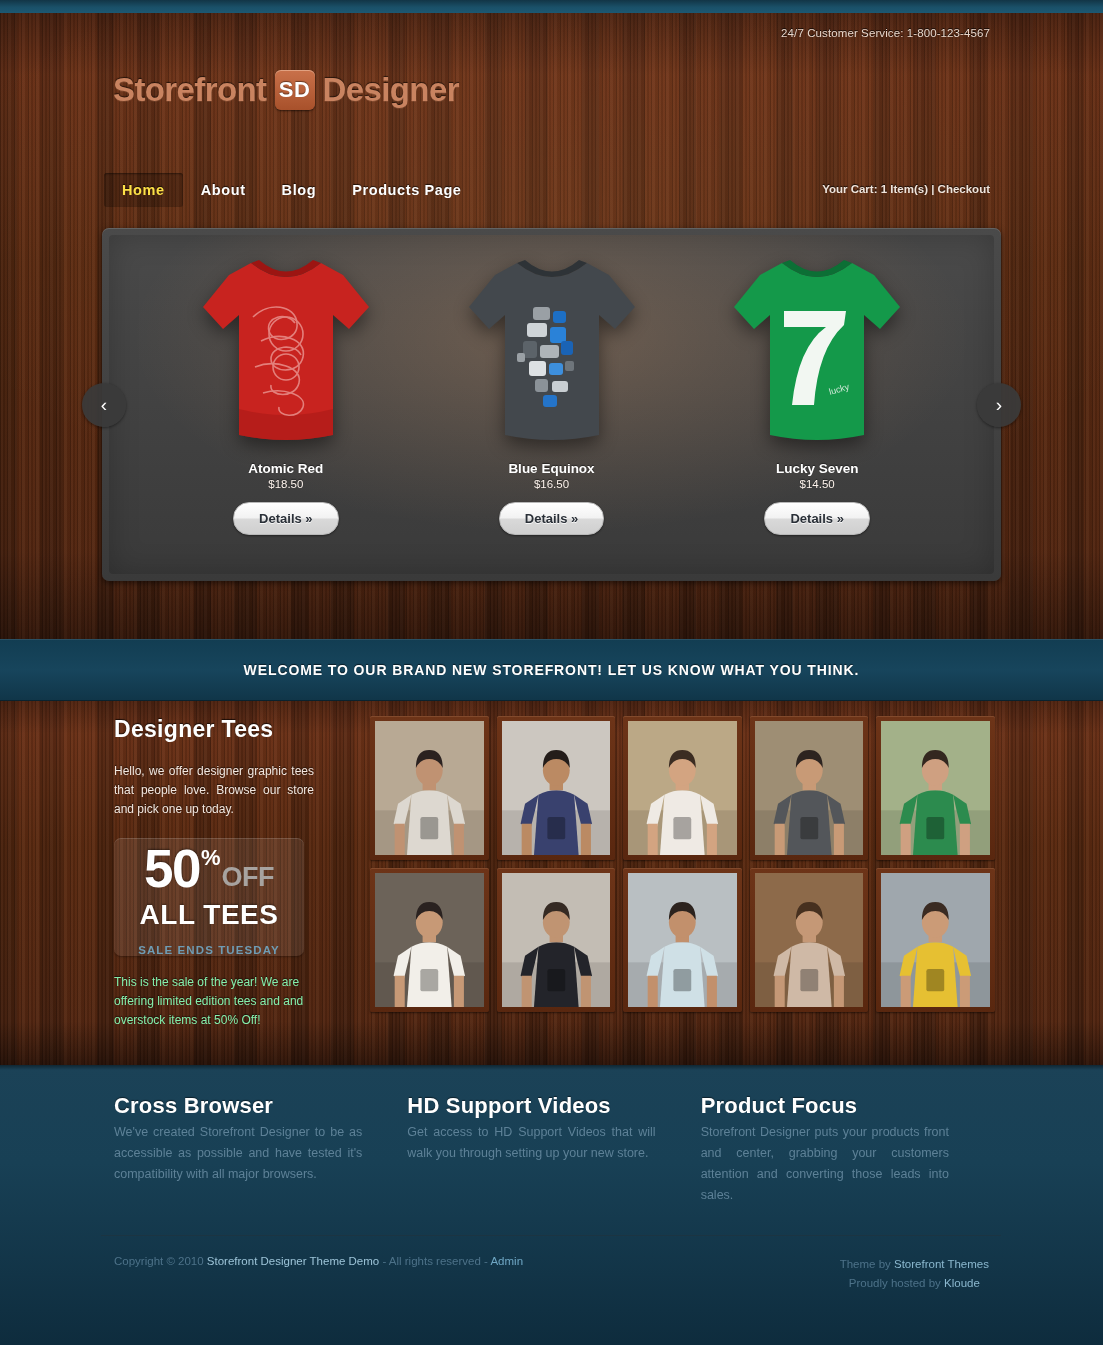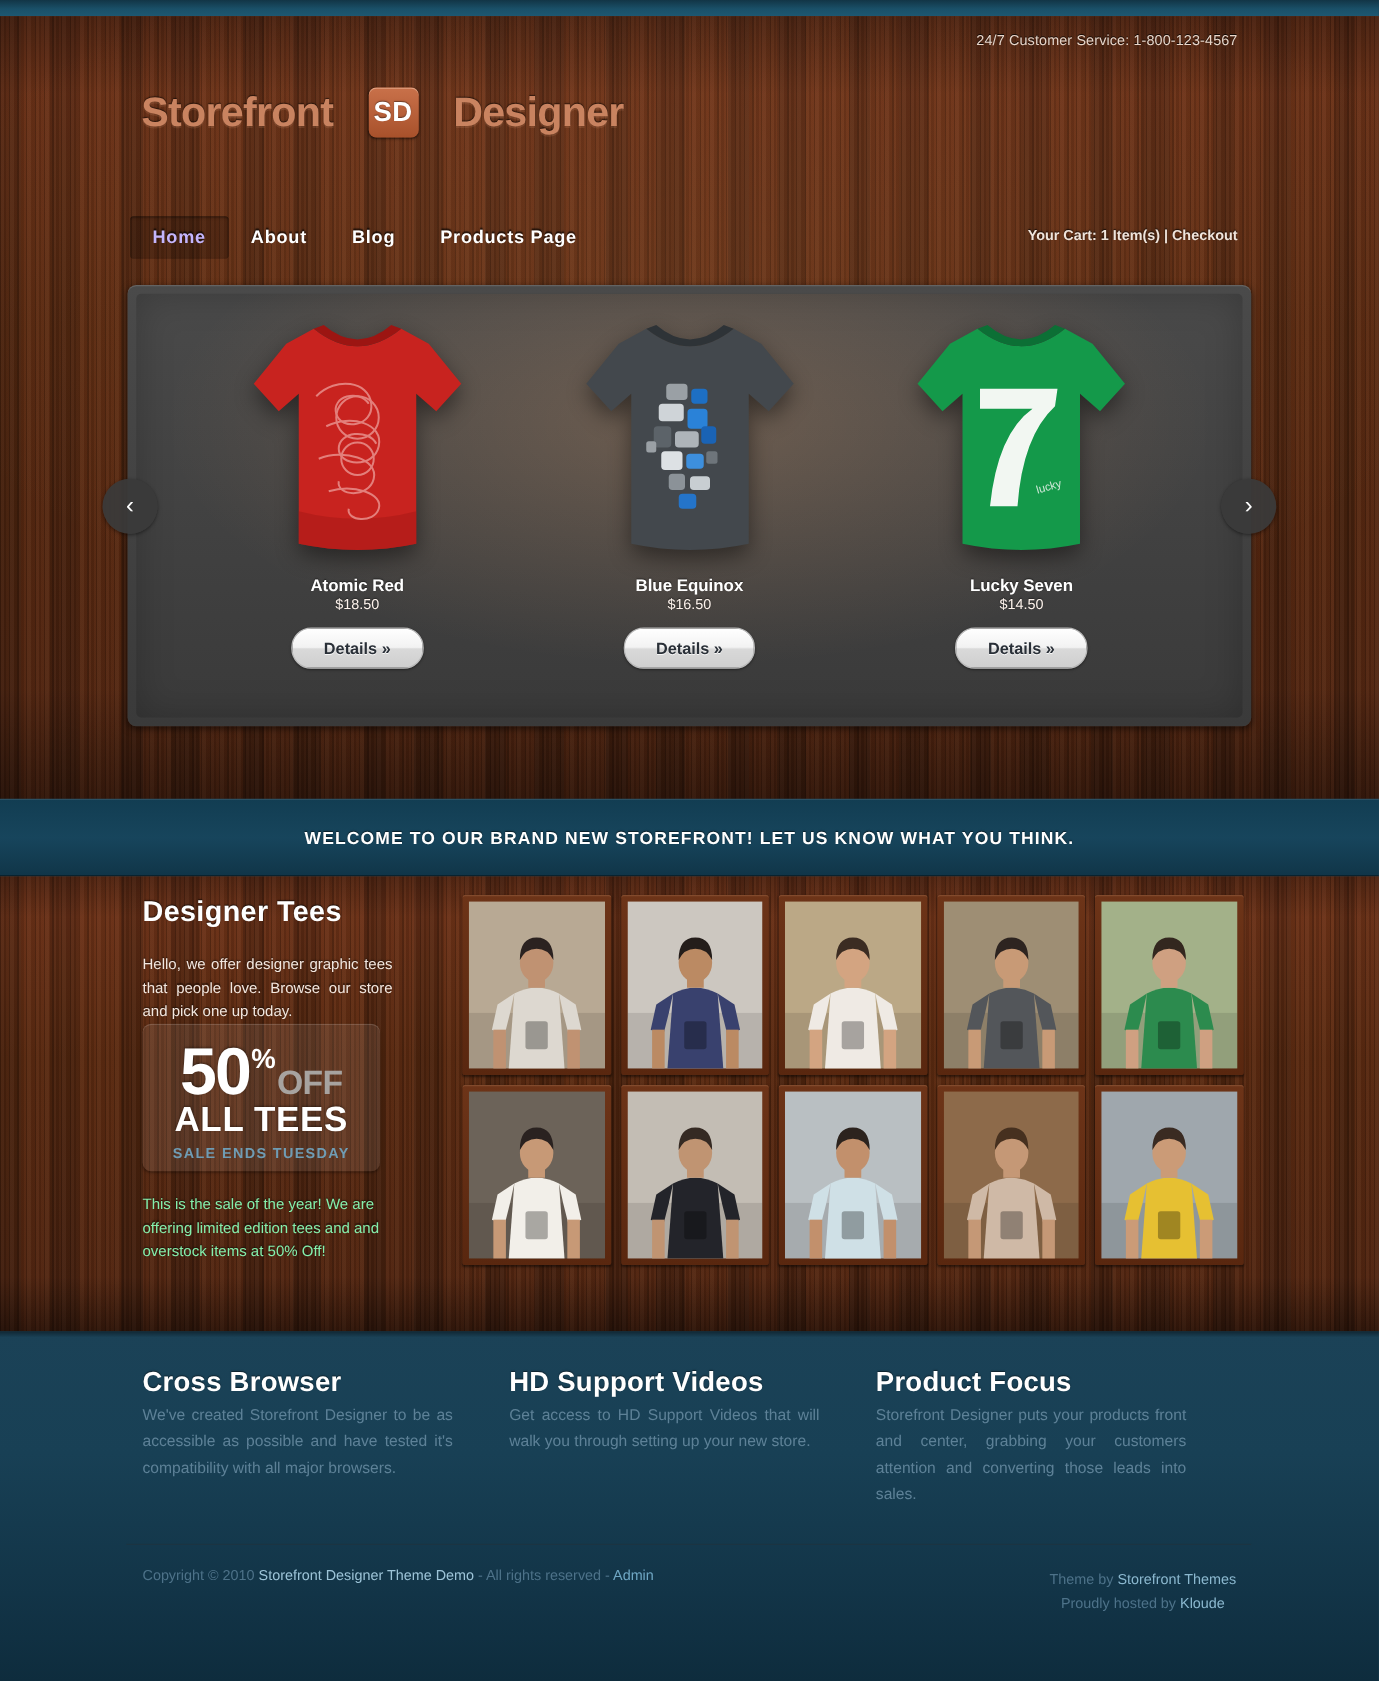--- a/index.html
+++ b/index.html
@@ -63,21 +63,21 @@
   #service-bar .txt {
     position: absolute; right: 113px; top: 14px;
     font-size: 11.5px; color: #e8d6ca;
     text-shadow: 0 -1px 0 rgba(0,0,0,0.75);
     letter-spacing: 0.1px;
   }
 
   
   #logo-block {
     position: absolute; top: 70px; left: 113px; z-index: 6;
-    display: flex; align-items: center; gap: 20px;
+    display: flex; align-items: center;
   }
   .logo-word {
     font-size: 33px; font-weight: bold; letter-spacing: -0.6px;
     color: #c98360;
     text-shadow: 0 -1px 1px rgba(0,0,0,0.6), 0 1px 0 rgba(255,190,150,0.12);
   }
   .logo-badge {
     width: 40px; height: 40px; margin: 0 8px;
     border-radius: 6px;
     background: linear-gradient(180deg, #c9714a 0%, #a8512b 100%);
@@ -97,21 +97,21 @@
     position: absolute; left: 104px; top: 0;
     display: flex; align-items: center; height: 36px;
   }
   .nav-item {
     font-size: 14.5px; font-weight: bold; color: #ffffff;
     letter-spacing: 0.6px; padding: 9px 18px;
     text-shadow: 0 -1px 1px rgba(0,0,0,0.7);
     cursor: pointer; white-space: nowrap;
   }
   .nav-item.active {
-    color: #c4b5fd;
+    color: #fde047;
     background: rgba(0,0,0,0.22);
     border-radius: 3px;
     box-shadow: inset 0 1px 2px rgba(0,0,0,0.45);
   }
   #cart-line {
     position: absolute; right: 113px; top: 11px;
     font-size: 11.5px; font-weight: bold; color: #f0e4db;
     text-shadow: 0 -1px 1px rgba(0,0,0,0.8);
     cursor: pointer;
   }
@@ -213,26 +213,26 @@
     font-size: 23px; font-weight: bold; color: #ffffff;
     letter-spacing: 0.3px;
     text-shadow: 0 -1px 1px rgba(0,0,0,0.7);
   }
   #dt-body {
     margin-top: 19px; font-size: 12px; line-height: 19px;
     color: #f3e7df; text-align: justify;
     text-shadow: 0 -1px 1px rgba(0,0,0,0.6);
   }
   #sale-box {
-    width: 190px; height: 118px;
+    margin-top: 19px; width: 190px; height: 118px;
     background: rgba(255,255,255,0.085);
     border-radius: 7px;
     box-shadow: inset 0 1px 0 rgba(255,255,255,0.14), 0 1px 2px rgba(0,0,0,0.3);
     display: flex; flex-direction: column; align-items: center;
-    justify-content: center; padding-top: 4px;
+    justify-content: space-between; padding-top: 4px;
   }
   #sale-top { display: flex; align-items: flex-start; line-height: 1; }
   #sale-50 {
     font-size: 53px; font-weight: bold; color: #ffffff;
     letter-spacing: -1.5px;
     text-shadow: 0 -1px 2px rgba(0,0,0,0.45);
   }
   #sale-pct {
     font-size: 22px; font-weight: bold; color: #ffffff;
     margin-top: 5px; margin-left: 1px;

